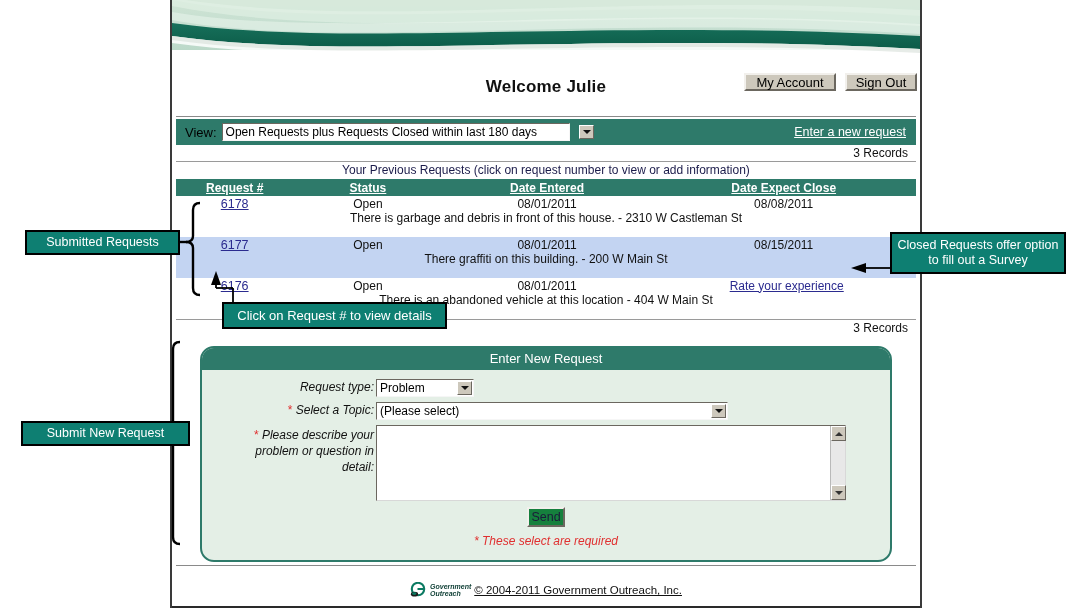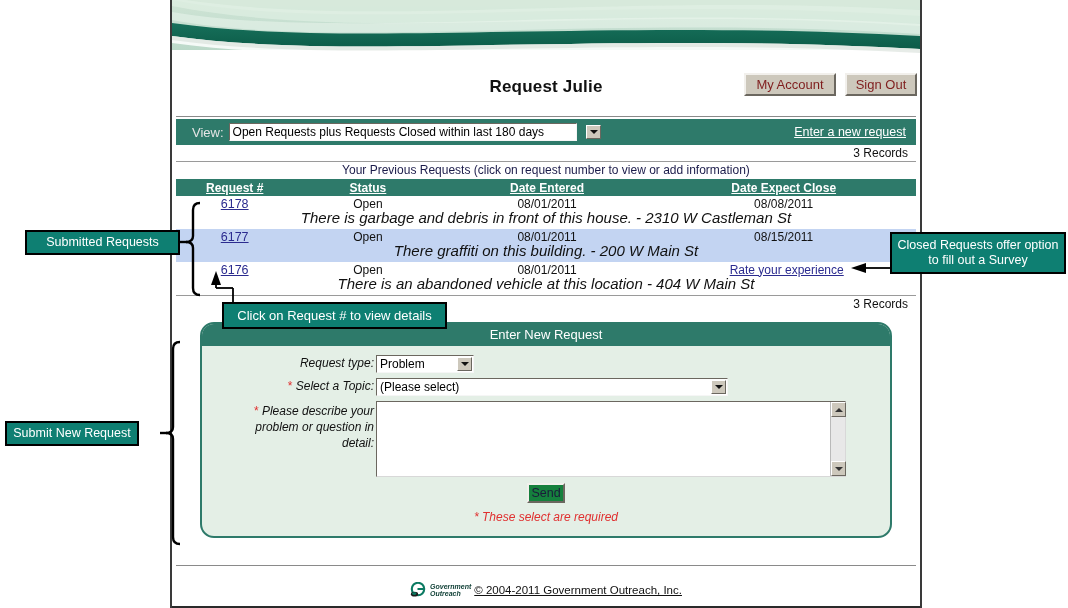--- a/index.html
+++ b/index.html
@@ -23,38 +23,38 @@
 
   
   .welcome-row{
     position:relative;height:48px;
   }
   .welcome-title{
     position:absolute;left:0;right:0;top:9px;text-align:center;
     font-size:17px;font-weight:bold;color:#111111;letter-spacing:0.2px;
   }
   .btn-3d{
-    position:absolute;top:5px;height:23px;
-    background:#cdc8bc;color:#7f1d1d;font-size:13px;
+    position:absolute;top:5px;height:18px;
+    background:#cdc8bc;color:#000000;font-size:13px;
     border-top:2px solid #f2f0ec;border-left:2px solid #f2f0ec;
     border-right:2px solid #6b675f;border-bottom:2px solid #6b675f;
     display:flex;align-items:center;justify-content:center;
     box-sizing:border-box;cursor:default;
   }
   #btn-my-account{left:572px;width:92px;}
   #btn-sign-out{left:673px;width:72px;}
 
   .thin-rule{height:1px;background:#8a8a8a;margin:0 4px;}
 
   
   .viewbar{
     position:relative;margin:2px 4px 0 4px;height:26px;background:#2e7a6a;
     display:flex;align-items:center;
   }
-  .view-label{color:#e5e5e5;font-size:13px;margin-left:16px;margin-right:5px;}
+  .view-label{color:#000000;font-size:13px;margin-left:9px;margin-right:5px;}
   .select-ctl{
     position:relative;height:18px;background:#ffffff;
     border-top:1px solid #6b675f;border-left:1px solid #6b675f;
     border-right:1px solid #f6f6f6;border-bottom:1px solid #f6f6f6;
     display:flex;align-items:center;box-sizing:border-box;cursor:default;
   }
   .select-ctl .sel-text{
     font-size:12px;color:#000000;padding:0 3px;white-space:nowrap;flex:1;
     line-height:16px;
   }
@@ -103,22 +103,22 @@
   .row-main{display:flex;align-items:center;height:15px;}
   .row-main .c-req{display:flex;align-items:center;justify-content:center;text-align:center;}
   .row-main .c-status,.row-main .c-entered,.row-main .c-close{
     text-align:center;font-size:12px;color:#111111;
   }
   .req-link{
     color:#2b2b8f;font-size:12.5px;text-decoration:underline;cursor:pointer;
   }
   .rate-link{color:#2b2b8f;font-size:12px;text-decoration:underline;cursor:pointer;padding-left:6px;}
   .row-desc{
-    font-size:15px;font-style:italic;color:#111111;text-align:center;
-    padding:0 0 3px 0;height:15px;line-height:14px;
+    font-size:12px;color:#111111;text-align:center;
+    padding:0 0 11px 0;height:15px;line-height:14px;
   }
   .row-sep{height:1px;background:#9a9a9a;margin:0 4px;}
 
   
   .formwrap{margin:10px 28px 0 28px;}
   .panel{
     border:2px solid #2e7a6a;border-radius:14px;overflow:hidden;background:#e4efe6;
   }
   .panel-head{
     background:#2e7a6a;color:#ffffff;text-align:center;font-size:13px;
@@ -181,21 +181,21 @@
   .footer-bottom-rule{position:absolute;left:0;right:0;bottom:0;height:2px;background:#2a2a2a;}
 
   
   .callout{
     position:absolute;background:#0e7f72;color:#ffffff;
     border:2px solid #000000;box-sizing:border-box;
     display:flex;align-items:center;justify-content:center;text-align:center;
     font-size:12.5px;line-height:15px;z-index:40;
   }
   #callout-submitted{left:25px;top:230px;width:155px;height:25px;}
-  #callout-submit-new{left:5px;top:421px;width:134px;height:25px;}
+  #callout-submit-new{left:21px;top:421px;width:169px;height:25px;}
   #callout-click-req{left:222px;top:302px;width:225px;height:27px;font-size:13px;}
   #callout-closed-survey{left:890px;top:232px;width:176px;height:42px;font-size:12.5px;padding:0 4px;}
   .anno-svg{position:absolute;left:0;top:0;width:1068px;height:608px;z-index:30;pointer-events:none;}
 </style>
 </head>
 <body>
 
 <div id="root">
 
   <div class="page">
@@ -218,21 +218,21 @@
         <path d="M0,6 C200,44 430,4 748,26 L748,10 C430,-8 200,30 0,-2 Z" fill="#e3f1e6" opacity="0.6"></path>
         <path d="M0,20 C160,50 430,14 748,34 L748,24 C430,4 160,40 0,12 Z" fill="#eef7ef" opacity="0.5"></path>
         <path d="M0,23 C180,48 420,18 748,36 L748,49 C420,31 180,61 0,36 Z" fill="url(#gDark)"></path>
         <path d="M0,36 C180,61 420,31 748,49 L748,56 C420,38 180,68 0,43 Z" fill="#ffffff" opacity="0.85"></path>
         <rect x="0" y="52" width="748" height="16" fill="#ffffff"></rect>
         <path d="M0,36 C180,61 420,31 748,49 L748,53 C420,35 180,65 0,40 Z" fill="#cfd9d2" opacity="0.5"></path>
       </svg>
     </div>
 
     <div class="welcome-row">
-      <div class="welcome-title">Request Julie</div>
+      <div class="welcome-title">Welcome Julie</div>
       <div class="btn-3d" id="btn-my-account">My Account</div>
       <div class="btn-3d" id="btn-sign-out">Sign Out</div>
     </div>
 
     <div class="thin-rule"></div>
 
     <div class="viewbar">
       <span class="view-label">View:</span>
       <div class="select-ctl" id="view-select">
         <span class="sel-text">Open Requests plus Requests Closed within last 180 days</span>

